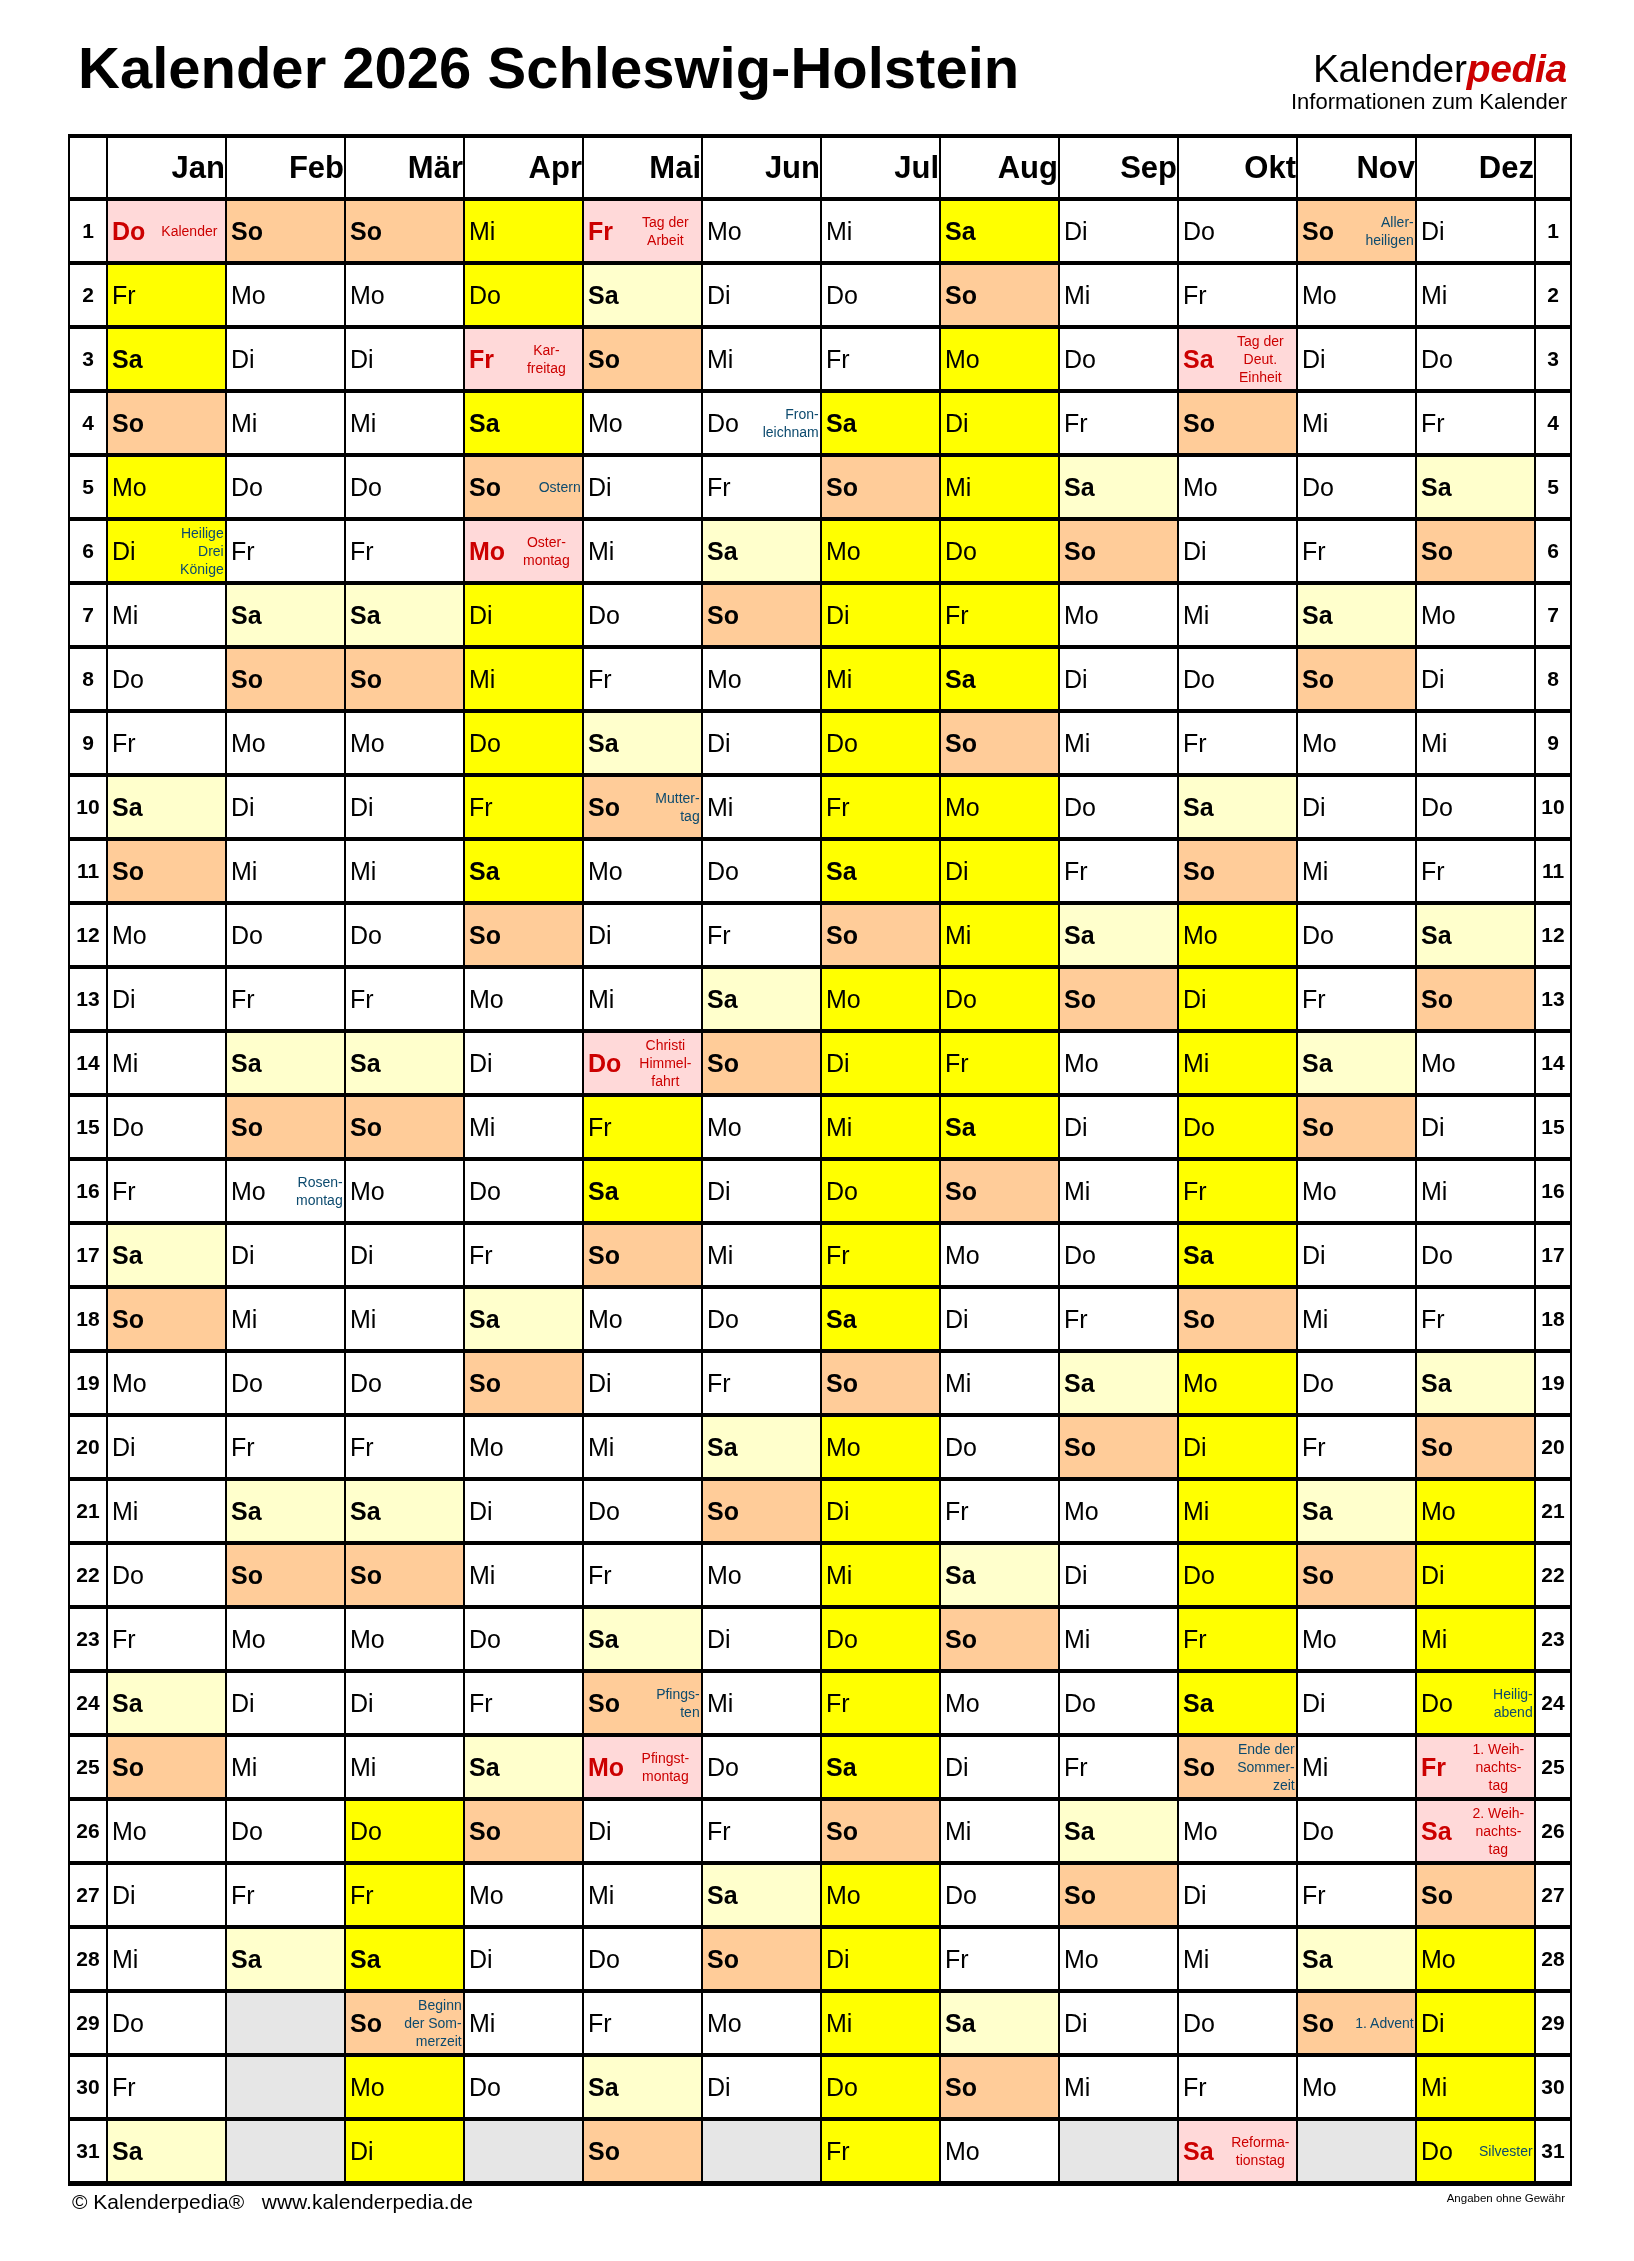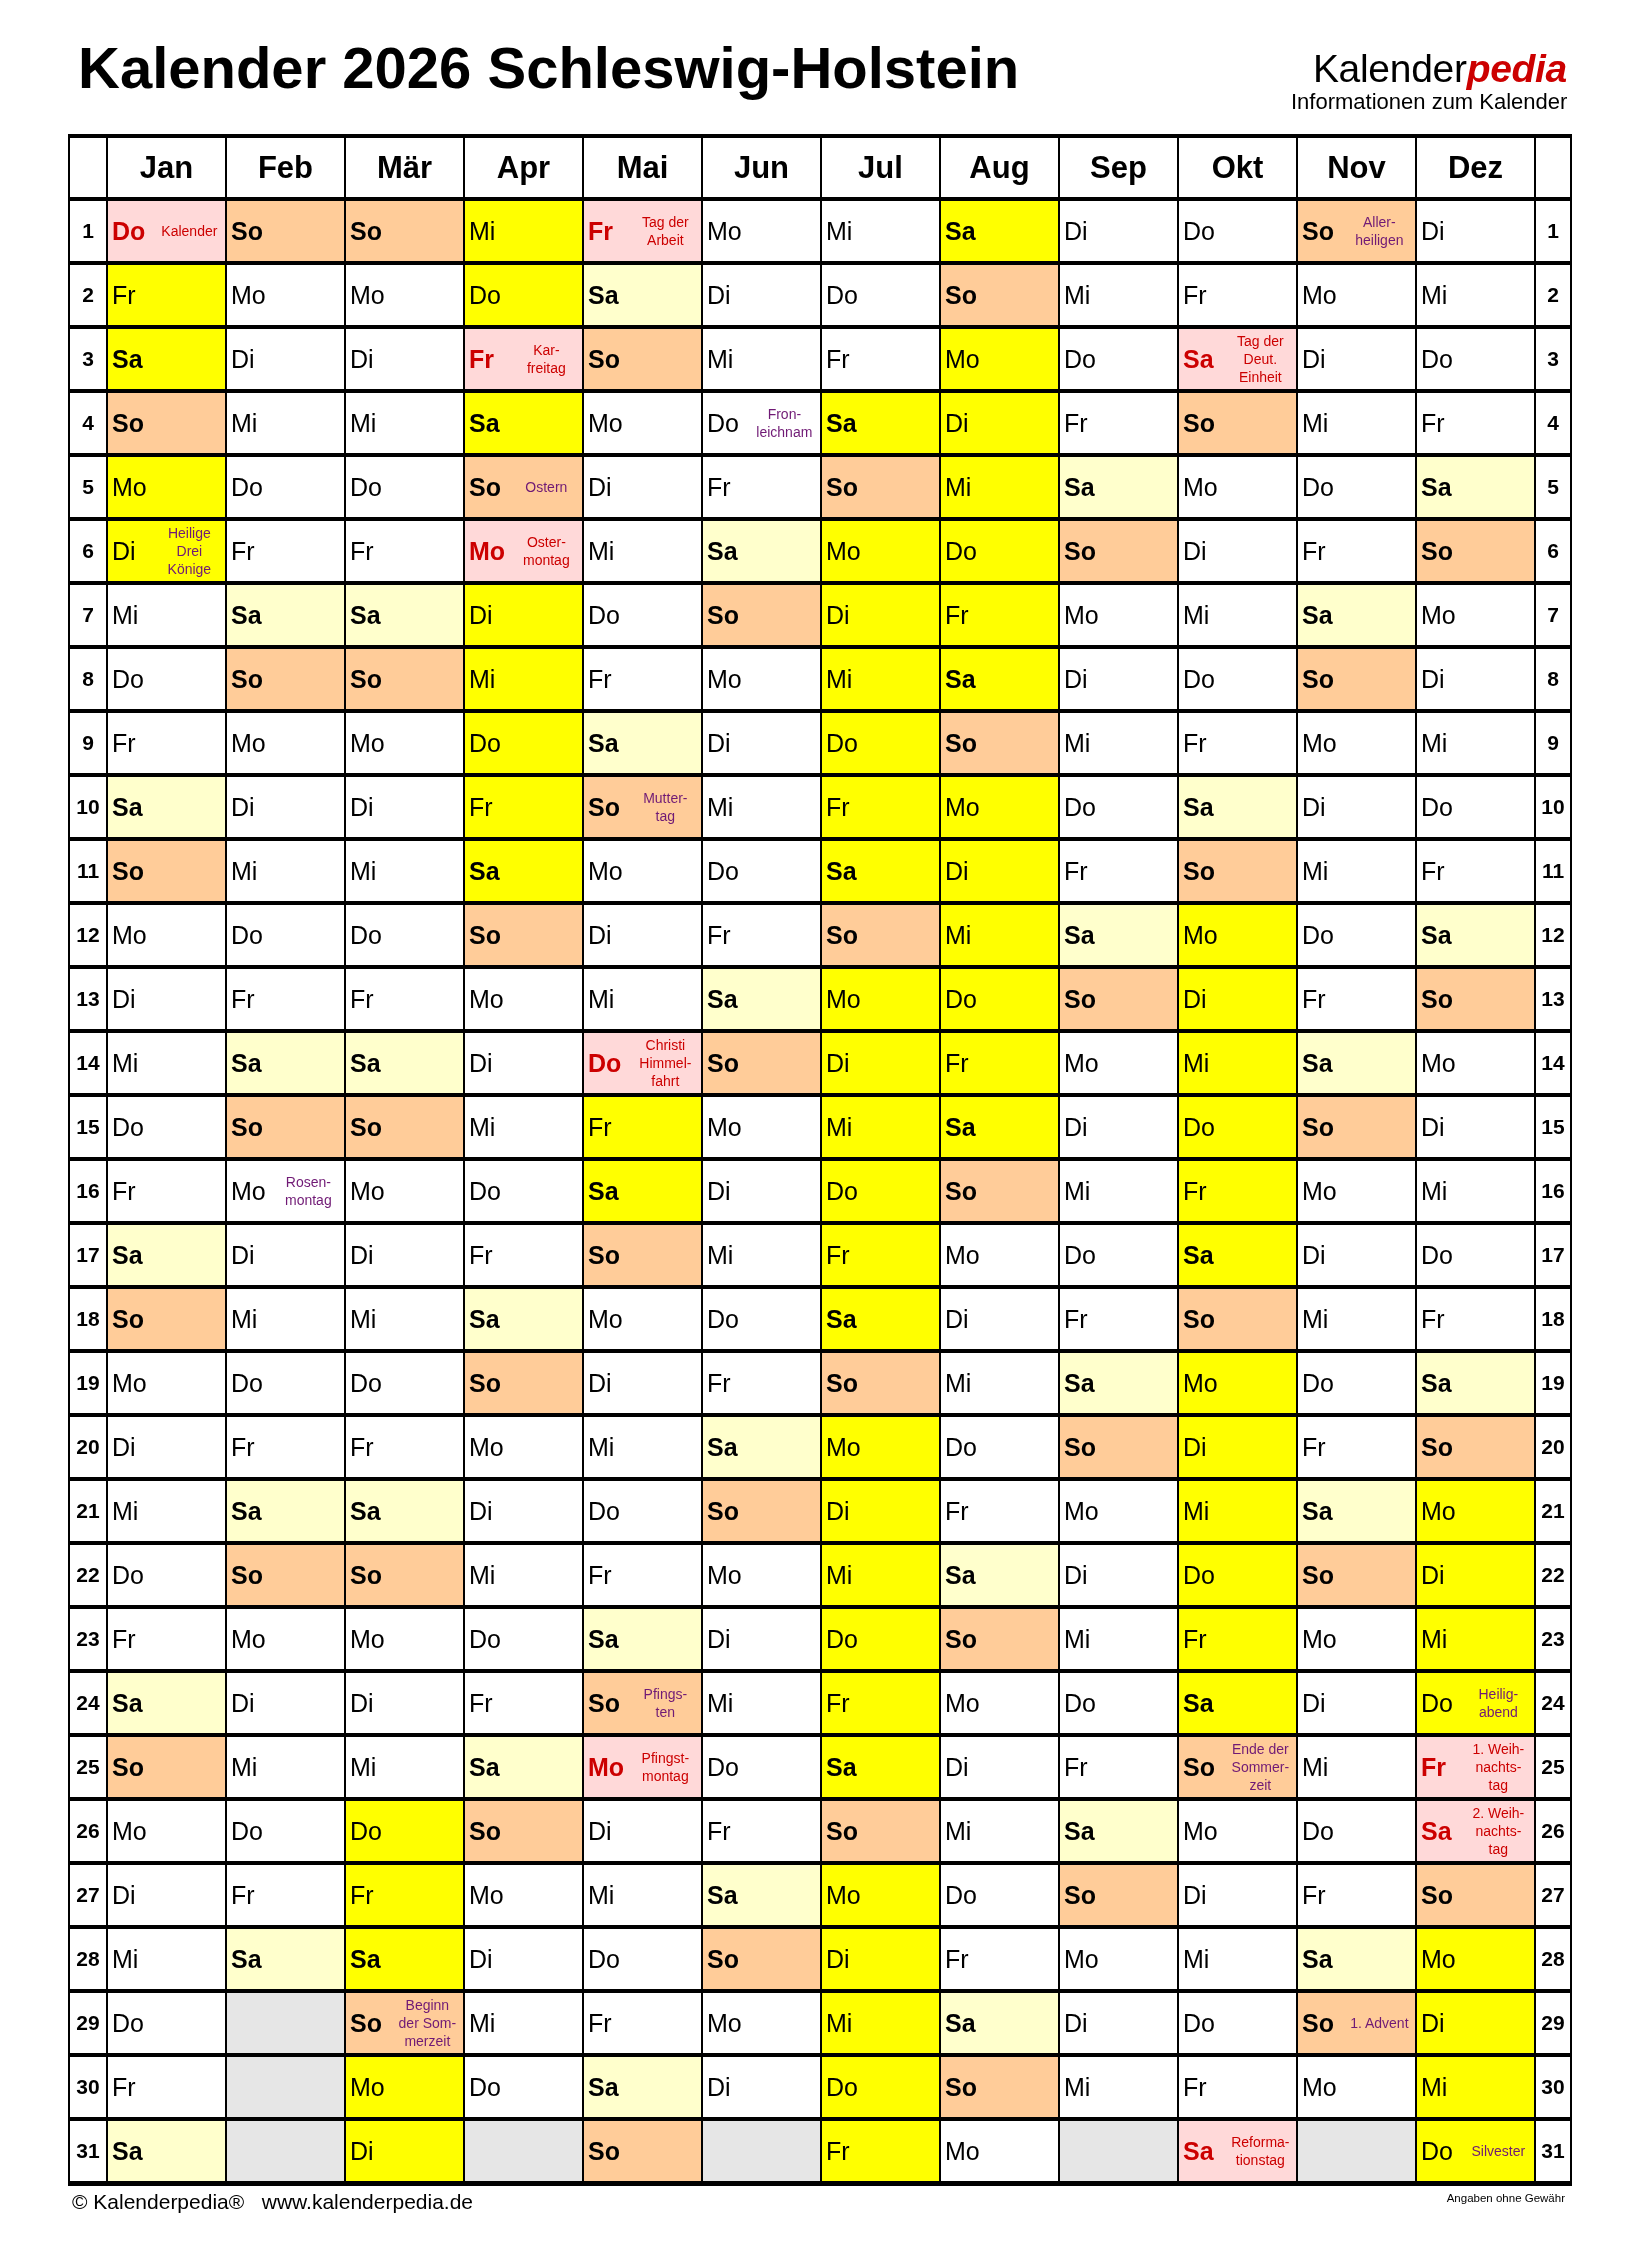--- a/index.html
+++ b/index.html
@@ -12,35 +12,35 @@
 
   table.cal { position: absolute; left: 68px; top: 134px; border-collapse: collapse; table-layout: fixed; width: 1498px; }
   table.cal col.num { width: 38px; }
   table.cal col.mon { width: 119px; }
   table.cal col.num-r { width: 36px; }
   table.cal th, table.cal td { border: 2px solid #000; padding: 0; overflow: hidden; }
   table.cal tr { height: 64px; }
   table.cal tr.head { height: 63px; }
   table.cal tr.row td { border-top: 4.7px solid #000; }
   table.cal tr.row.last td { border-bottom: 5.4px solid #000; }
-  table.cal tr.head th { border-top: 4.7px solid #000; font-size: 31px; font-weight: bold; text-align: center; background: #fff; }
+  table.cal tr.head th { border-top: 4.7px solid #000; font-size: 31px; font-weight: bold; text-align: right; background: #fff; }
   td.num { text-align: center; font-weight: bold; font-size: 21px; background: #fff; }
   td.day { position: relative; vertical-align: middle; }
   td.day .wd { position: absolute; left: 4px; top: 50%; transform: translateY(-50%); font-size: 25px; line-height: 1; }
   td.day .note { position: absolute; left: 47px; right: 1.3px; top: 50%; transform: translateY(-50%); font-size: 14px; line-height: 1.3; white-space: pre-line; text-align: center; }
   td.day.t-w { background: #ffffff; }
   td.day.t-sa { background: #ffffcc; }
   td.day.t-so { background: #ffcc99; }
   td.day.t-f { background: #ffff00; }
   td.day.t-h { background: #ffd9d9; }
   td.day.t-x { background: #e6e6e6; }
   td.day.bold .wd { font-weight: bold; }
   td.day.t-h .wd { color: #cc0000; font-weight: bold; }
   td.day .note.red { color: #cc0000; }
-  td.day .note.black { color: #701a75; }
+  td.day .note.black { color: #0c4a6e; text-align: right; }
 
   .footer-left { position: absolute; left: 72px; top: 2190px; font-size: 21px; white-space: pre; }
   .footer-right { position: absolute; right: 69px; top: 2192px; font-size: 11.5px; white-space: nowrap; }
 </style>
 </head>
 <body>
 
 <div class="title">Kalender 2026 Schleswig-Holstein</div>
 
 <div class="logo">

